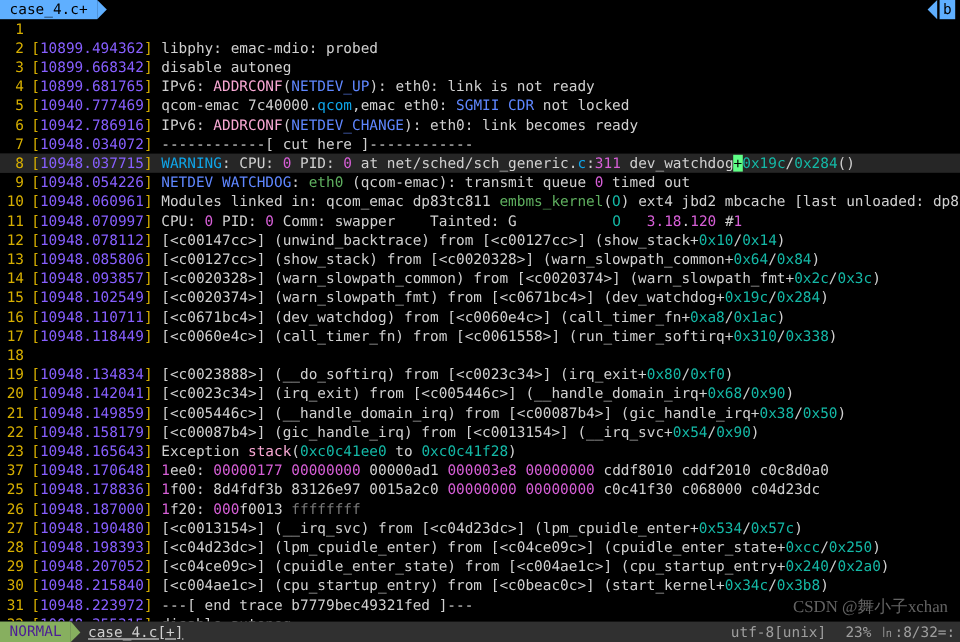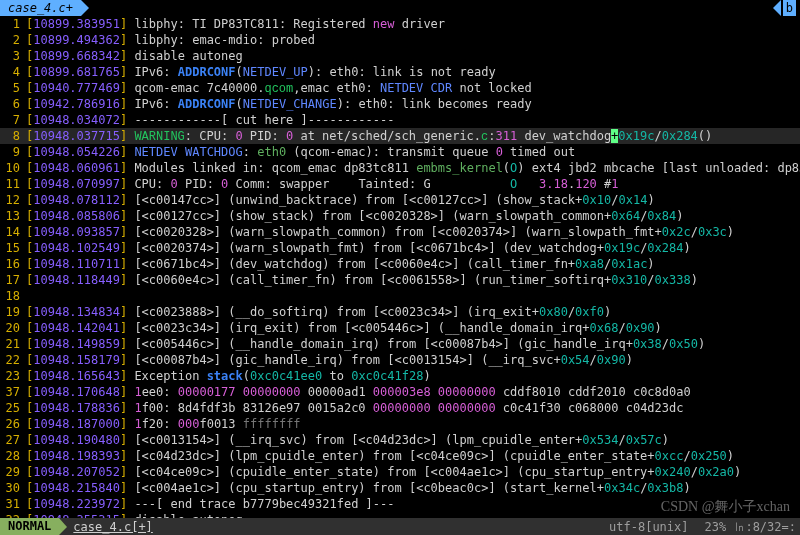--- a/index.html
+++ b/index.html
@@ -20,21 +20,20 @@
   align-items: center;
   position: relative;
 }
 .tab {
   background: #5fafff;
   color: #000;
   padding: 0 8px;
   height: 16px;
   line-height: 16px;
   position: relative;
-  font-style: italic;
 }
 .tab::after {
   content: "";
   position: absolute;
   right: -8px; top: 0;
   border-left: 8px solid #5fafff;
   border-top: 8px solid transparent;
   border-bottom: 8px solid transparent;
 }
 .tab-end {
@@ -62,43 +61,43 @@
   display: flex;
   height: 16px;
   white-space: pre;
 }
 .line.current { background: #262626; }
 .content-area { height: calc(535px - 16px - 17px); overflow: hidden; }
 .ts { color: #875fff; }
 .br { color: #d7af00; }
 .grn { color: #5faf5f; }
 .wht { color: #d0d0d0; }
-.yel { color: #3b82f6; font-weight: bold; }
-.red { color: #22c55e; font-family: Liberation Mono, monospace; }
+.yel { color: #f9a8d4; font-weight: normal; }
+.red { color: #0ea5e9; }
 .mag { color: #d75fd7; }
 .cyn { color: #14b8a6; }
 .blu { color: #5f87ff; }
 .gry { color: #767676; }
 .cursor { background: #5fff87; color:#000; }
 .statusbar {
   height: 17px;
   background: #303030;
   display: flex;
   align-items: center;
   color: #9e9e9e;
   font-size: 12px;
   position: relative;
 }
 .mode {
   background: #87af5f;
-  color: #000000;
+  color: #4c1d95;
   padding: 0 8px;
   height: 17px;
   line-height: 17px;
-  font-weight: bold;
+  font-weight: normal;
   position: relative;
 }
 .mode::after {
   content: "";
   position: absolute;
   right: -8px; top: 0;
   border-left: 8px solid #87af5f;
   border-top: 9px solid transparent;
   border-bottom: 8px solid transparent;
 }
@@ -115,25 +114,25 @@
 </style>
 </head>
 <body>
 
 <div class="tabbar">
   <div class="tab">case_4.c+</div>
   <div class="tab-end"><span class="tab-end-chip">b</span></div>
 </div>
 
 <div class="content-area" id="content">
-    <div class="line"><div class="gutter">1</div><div><span class="br">[</span><span class="ts">10899.383951</span><span class="br">] </span><span class="wht">libphy: TI DP83TC811: Registered </span><span class="mag">new</span><span class="wht"> driver</span></div></div>
+    <div class="line"><div class="gutter">1</div></div>
     <div class="line"><div class="gutter">2</div><div><span class="br">[</span><span class="ts">10899.494362</span><span class="br">] </span><span class="wht">libphy: emac-mdio: probed</span></div></div>
     <div class="line"><div class="gutter">3</div><div><span class="br">[</span><span class="ts">10899.668342</span><span class="br">] </span><span class="wht">disable autoneg</span></div></div>
     <div class="line"><div class="gutter">4</div><div><span class="br">[</span><span class="ts">10899.681765</span><span class="br">] </span><span class="wht">IPv6: </span><span class="yel">ADDRCONF</span><span class="wht">(</span><span class="blu">NETDEV_UP</span><span class="wht">): eth0: link is not ready</span></div></div>
-    <div class="line"><div class="gutter">5</div><div><span class="br">[</span><span class="ts">10940.777469</span><span class="br">] </span><span class="wht">qcom-emac 7c40000.</span><span class="red">qcom</span><span class="wht">,emac eth0: </span><span class="blu">NETDEV CDR</span><span class="wht"> not locked</span></div></div>
+    <div class="line"><div class="gutter">5</div><div><span class="br">[</span><span class="ts">10940.777469</span><span class="br">] </span><span class="wht">qcom-emac 7c40000.</span><span class="red">qcom</span><span class="wht">,emac eth0: </span><span class="blu">SGMII CDR</span><span class="wht"> not locked</span></div></div>
     <div class="line"><div class="gutter">6</div><div><span class="br">[</span><span class="ts">10942.786916</span><span class="br">] </span><span class="wht">IPv6: </span><span class="yel">ADDRCONF</span><span class="wht">(</span><span class="blu">NETDEV_CHANGE</span><span class="wht">): eth0: link becomes ready</span></div></div>
     <div class="line"><div class="gutter">7</div><div><span class="br">[</span><span class="ts">10948.034072</span><span class="br">] </span><span class="wht">------------[ cut here ]------------</span></div></div>
     <div class="line current"><div class="gutter">8</div><div><span class="br">[</span><span class="ts">10948.037715</span><span class="br">] </span><span class="red">WARNING</span><span class="wht">: CPU: </span><span class="mag">0</span><span class="wht"> PID: </span><span class="mag">0</span><span class="wht"> at net/sched/sch_generic.</span><span class="red">c</span><span class="wht">:</span><span class="mag">311</span><span class="wht"> dev_watchdog</span><span class="cursor">+</span><span class="cyn">0x19c</span><span class="wht">/</span><span class="cyn">0x284</span><span class="wht">()</span></div></div>
     <div class="line"><div class="gutter">9</div><div><span class="br">[</span><span class="ts">10948.054226</span><span class="br">] </span><span class="blu">NETDEV WATCHDOG</span><span class="wht">: </span><span class="grn">eth0</span><span class="wht"> (qcom-emac): transmit queue </span><span class="mag">0</span><span class="wht"> timed out</span></div></div>
     <div class="line"><div class="gutter">10</div><div><span class="br">[</span><span class="ts">10948.060961</span><span class="br">] </span><span class="wht">Modules linked in: qcom_emac dp83tc811 </span><span class="grn">embms_kernel</span><span class="wht">(</span><span class="cyn">O</span><span class="wht">) ext4 jbd2 mbcache [last unloaded: dp83tc</span></div></div>
     <div class="line"><div class="gutter">11</div><div><span class="br">[</span><span class="ts">10948.070997</span><span class="br">] </span><span class="wht">CPU: </span><span class="mag">0</span><span class="wht"> PID: </span><span class="mag">0</span><span class="wht"> Comm: swapper    Tainted: G           </span><span class="cyn">O</span><span class="wht">   </span><span class="mag">3.18</span><span class="wht">.</span><span class="mag">120</span><span class="wht"> #</span><span class="mag">1</span></div></div>
     <div class="line"><div class="gutter">12</div><div><span class="br">[</span><span class="ts">10948.078112</span><span class="br">] </span><span class="wht">[&lt;c00147cc&gt;] (unwind_backtrace) from [&lt;c00127cc&gt;] (show_stack+</span><span class="cyn">0x10</span><span class="wht">/</span><span class="cyn">0x14</span><span class="wht">)</span></div></div>
     <div class="line"><div class="gutter">13</div><div><span class="br">[</span><span class="ts">10948.085806</span><span class="br">] </span><span class="wht">[&lt;c00127cc&gt;] (show_stack) from [&lt;c0020328&gt;] (warn_slowpath_common+</span><span class="cyn">0x64</span><span class="wht">/</span><span class="cyn">0x84</span><span class="wht">)</span></div></div>
     <div class="line"><div class="gutter">14</div><div><span class="br">[</span><span class="ts">10948.093857</span><span class="br">] </span><span class="wht">[&lt;c0020328&gt;] (warn_slowpath_common) from [&lt;c0020374&gt;] (warn_slowpath_fmt+</span><span class="cyn">0x2c</span><span class="wht">/</span><span class="cyn">0x3c</span><span class="wht">)</span></div></div>
     <div class="line"><div class="gutter">15</div><div><span class="br">[</span><span class="ts">10948.102549</span><span class="br">] </span><span class="wht">[&lt;c0020374&gt;] (warn_slowpath_fmt) from [&lt;c0671bc4&gt;] (dev_watchdog+</span><span class="cyn">0x19c</span><span class="wht">/</span><span class="cyn">0x284</span><span class="wht">)</span></div></div>

